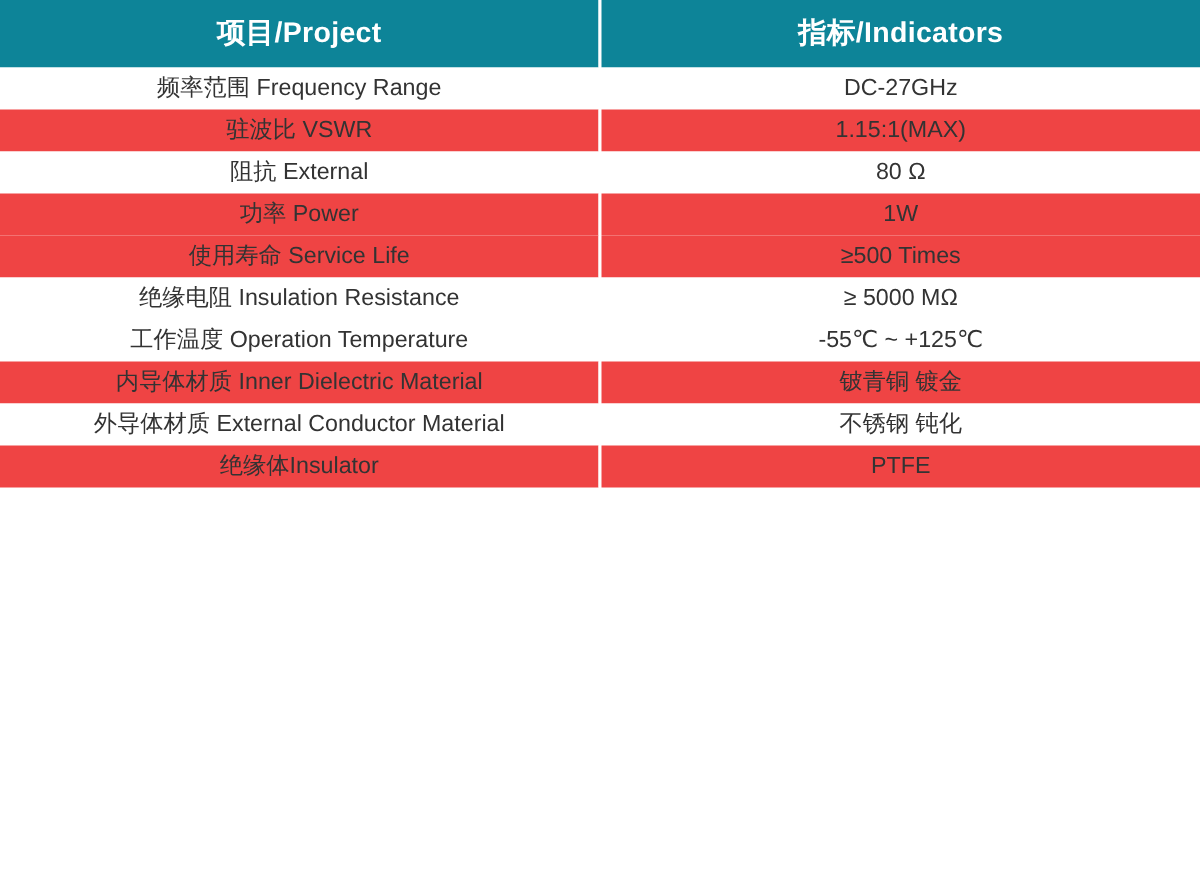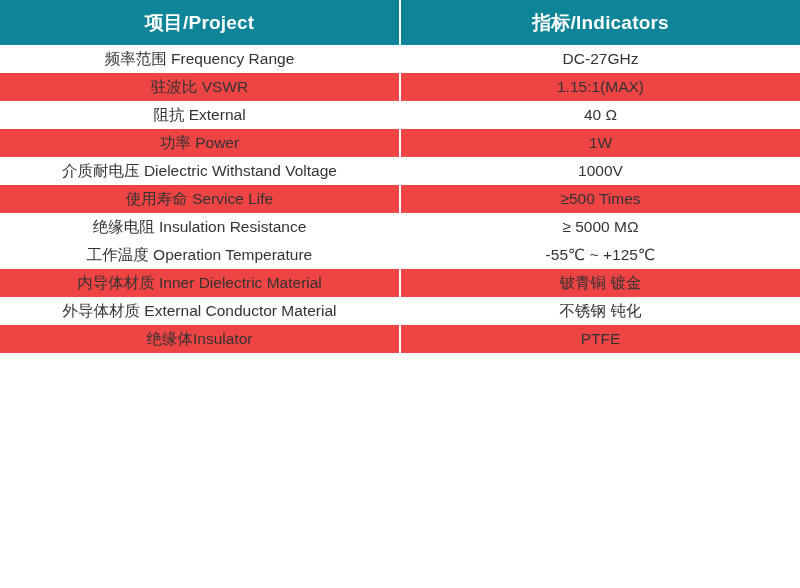--- a/index.html
+++ b/index.html
@@ -81,31 +81,26 @@
         <td class="cell-value">DC-27GHz</td>
       </tr>
       <tr class="row-tint">
         <td class="cell-project">驻波比 VSWR</td>
         <td class="gap-cell"></td>
         <td class="cell-value">1.15:1(MAX)</td>
       </tr>
       <tr class="row-plain">
         <td class="cell-project">阻抗 External</td>
         <td class="gap-cell"></td>
-        <td class="cell-value">40 Ω</td>
+        <td class="cell-value">80 Ω</td>
       </tr>
       <tr class="row-tint">
         <td class="cell-project">功率 Power</td>
         <td class="gap-cell"></td>
         <td class="cell-value">1W</td>
-      </tr>
-      <tr class="row-plain">
-        <td class="cell-project">介质耐电压 Dielectric Withstand Voltage</td>
-        <td class="gap-cell"></td>
-        <td class="cell-value">1000V</td>
       </tr>
       <tr class="row-tint">
         <td class="cell-project">使用寿命 Service Life</td>
         <td class="gap-cell"></td>
         <td class="cell-value">≥500 Times</td>
       </tr>
       <tr class="row-plain">
         <td class="cell-project">绝缘电阻 Insulation Resistance</td>
         <td class="gap-cell"></td>
         <td class="cell-value">≥ 5000 MΩ</td>

